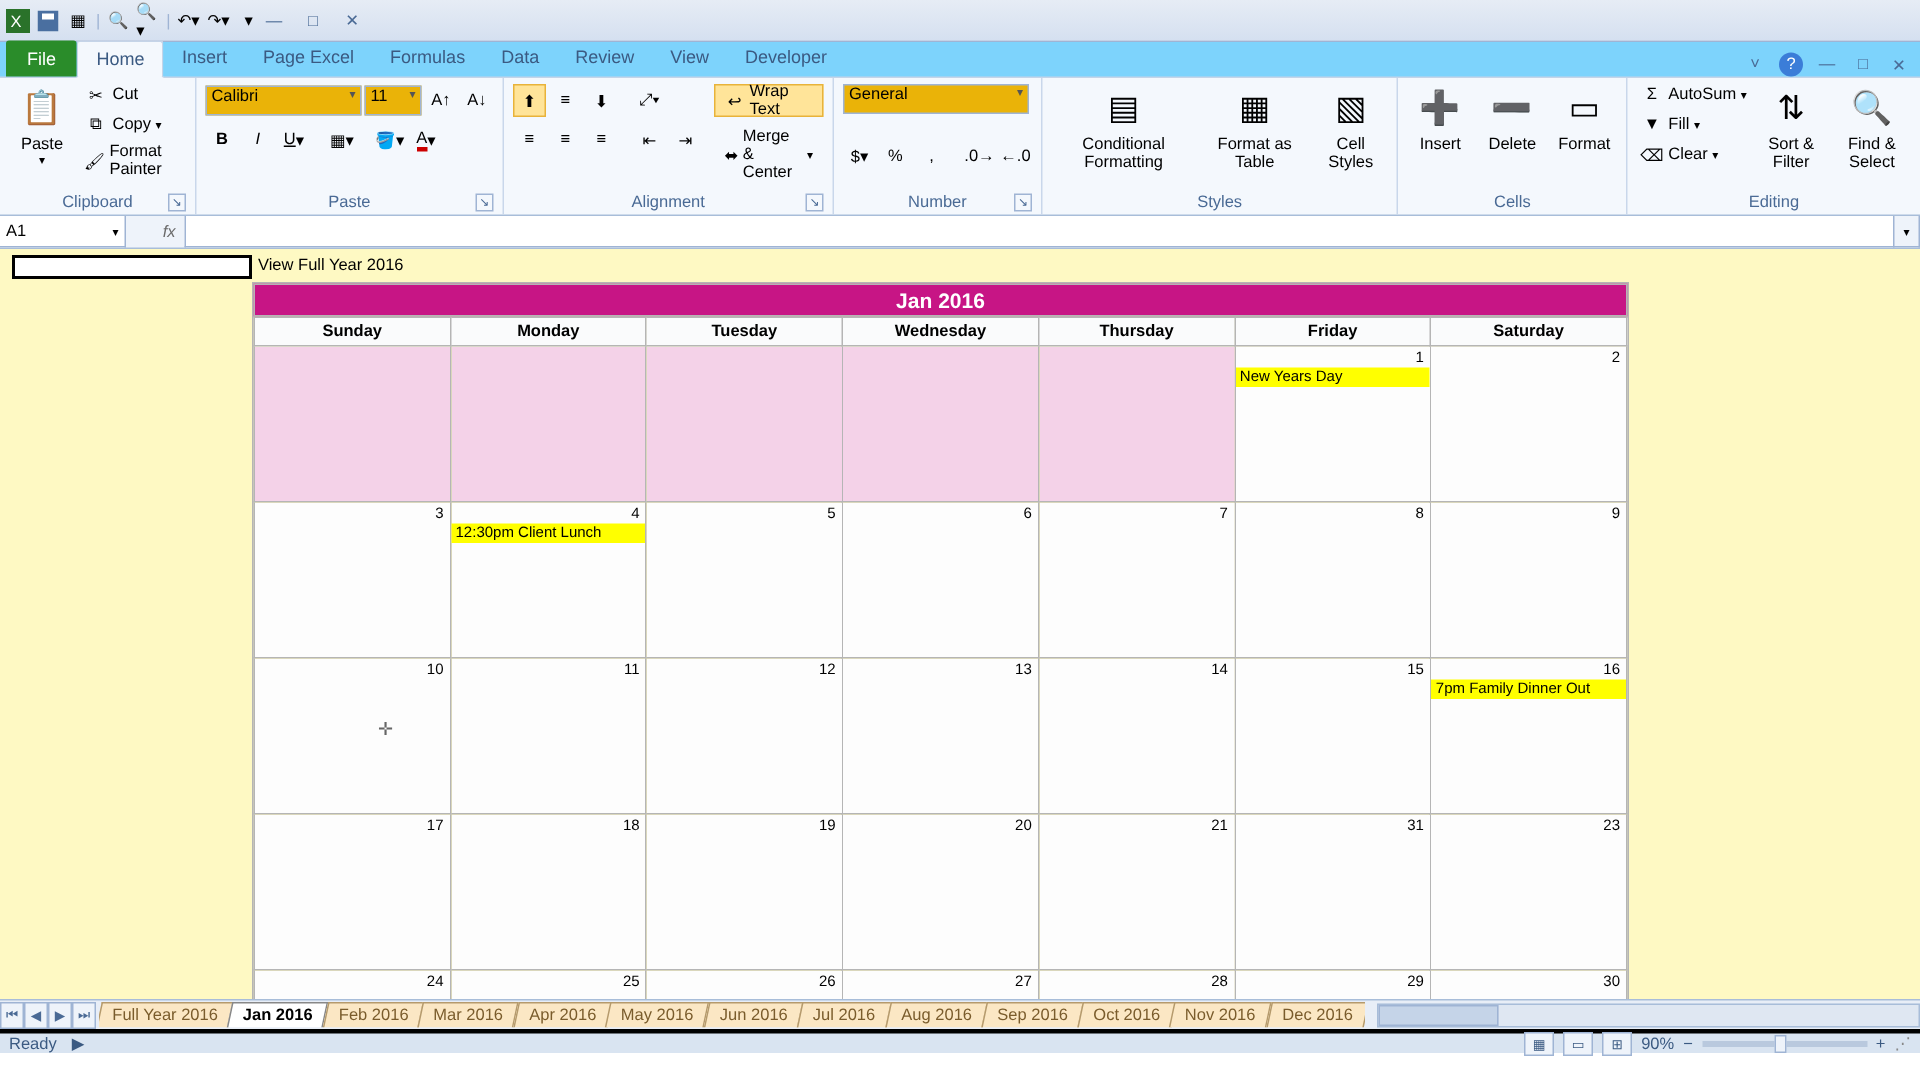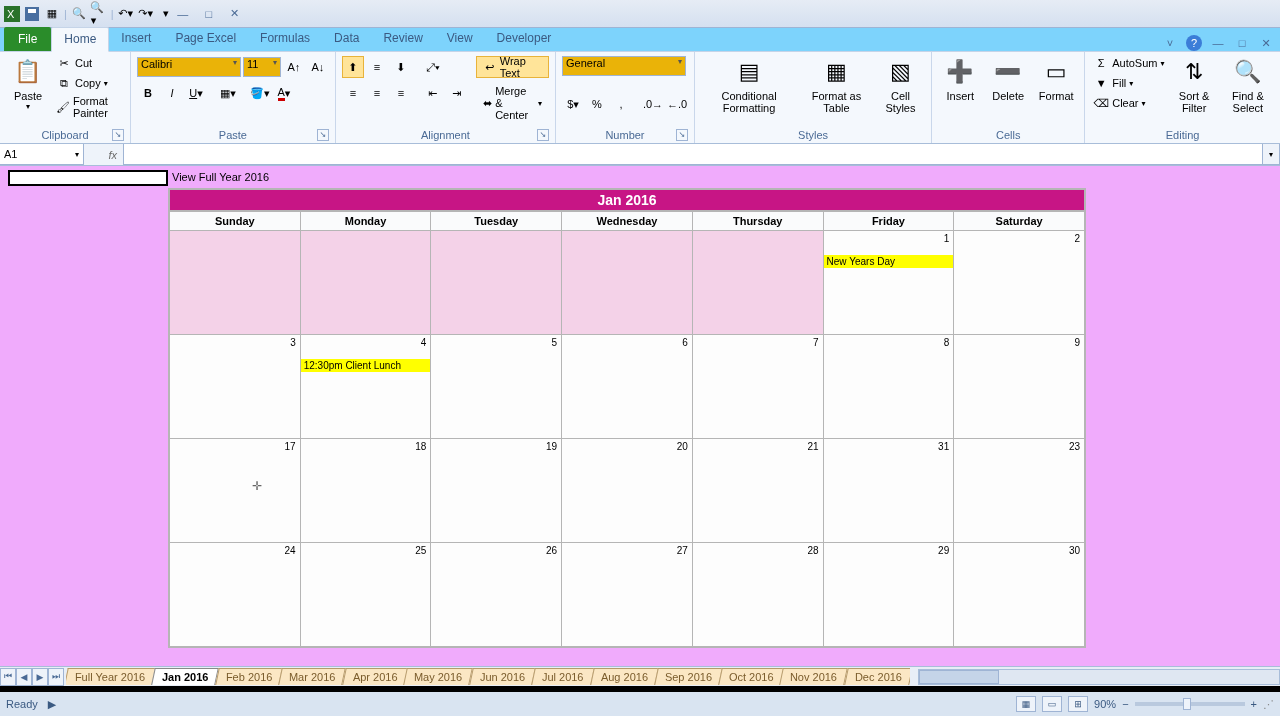--- a/index.html
+++ b/index.html
@@ -43,48 +43,48 @@
 
 
 .fbar { height:22px; border-bottom:1px solid #a8bdd9; display:flex; align-items:stretch; background:#eef3fa; }
 .namebox { width:84px; border:1px solid #9fb4d4; border-top:none; border-left:none; background:#fff; display:flex; align-items:center; padding:0 4px; }
 .namebox .dd { margin-left:auto; font-size:8px; }
 .fx { width:39px; display:flex; align-items:center; justify-content:flex-end; padding-right:6px; gap:6px; color:#6b6b6b; font-style:italic; }
 .finput { flex:1; background:#fff; border:1px solid #9fb4d4; border-top:none; border-right:none; padding:0 4px; display:flex; align-items:center; }
 .fbar .expand { width:18px; border:1px solid #9fb4d4; border-top:none; display:flex; align-items:center; justify-content:center; font-size:8px; background:#eef3fa; }
 
 
-.sheet { position:relative; height:500px; background:#f0abfc; overflow:hidden; }
+.sheet { position:relative; height:500px; background:#fef9c3; overflow:hidden; }
 .cellcursor { position:absolute; left:8px; top:4px; width:160px; height:16px; border:2px solid #000; background:#fff; }
 .linktext { position:absolute; left:172px; top:5px; color:#000; font-size:11px; }
 
 .cal { position:absolute; left:168px; top:22px; width:918px; border:1px solid #b5b5b5; }
 .cal .mhead { background:#c71585; color:#fff; font-weight:bold; text-align:center; font-size:14px; padding:2px 0; border:1px solid #b5b5b5; }
 .cal table { border-collapse:collapse; width:100%; }
 .cal th { background:#fafbfc; border:1px solid #b5b5b5; font-size:11px; font-weight:bold; padding:3px 0; }
 .cal td { border:1px solid #b5b5b5; height:104px; width:131px; vertical-align:top; position:relative; background:#fdfdfd; }
 .cal td.blank { background:#f4d2e8; }
 .cal td .num { position:absolute; top:2px; right:4px; font-size:10px; }
-.cal td .ev { background:#ffff00; font-size:10px; padding:1px 3px; margin-top:24px; }
+.cal td .ev { background:#ffff00; font-size:10px; padding:1px 3px; margin-top:14px; }
 
 .curs { position:absolute; left:252px; top:313px; font-size:12px; color:#666; }
 
 
 .tabsbar { height:20px; background:#e8eef7; border-top:1px solid #a8bdd9; display:flex; align-items:center; }
 .tabsbar .nav { display:flex; }
 .tabsbar .nav span { width:16px; height:18px; border:1px solid #9fb4d4; background:#eef3fa; display:flex; align-items:center; justify-content:center; font-size:9px; color:#4a6a95; }
 .tabsbar .tabs { display:flex; align-items:flex-end; margin-left:2px; overflow:hidden; }
 .stab { padding:2px 8px; background:#fbe7c4; border:1px solid #b59a6c; border-bottom:none; font-size:11px; color:#7a5c2c; margin-right:-1px; white-space:nowrap; transform:skewX(-12deg); }
 .stab span { display:inline-block; transform:skewX(12deg); }
 .stab.active { background:#fff; color:#000; font-weight:bold; border-color:#888; }
 .tabsbar .scroll { flex:1; margin-left:8px; height:16px; background:#dfe7f2; border:1px solid #a8bdd9; position:relative; }
 .tabsbar .scroll .thumb { position:absolute; left:0; top:0; width:80px; height:100%; background:#c5d4e8; border:1px solid #9fb4d4; }
 
 
-.status { height:30px; background:#d9e4f1; border-top:6px solid #000000; display:flex; align-items:center; padding:0 6px; font-size:11px; color:#3b5a82; }
+.status { height:16px; background:#d9e4f1; border-top:3px solid #000000; display:flex; align-items:center; padding:0 6px; font-size:11px; color:#3b5a82; }
 .status .right { margin-left:auto; display:flex; align-items:center; gap:6px; }
 .viewbtn { width:20px; height:16px; border:1px solid #9fb4d4; background:#eef3fa; display:flex; align-items:center; justify-content:center; font-size:9px; }
 .slider { width:110px; height:4px; background:#b9c9de; position:relative; }
 .slider .th { position:absolute; left:48px; top:-4px; width:8px; height:12px; background:#eef3fa; border:1px solid #9fb4d4; }
 
 svg { display:block; }
 </style>
 </head>
 <body>
 
@@ -384,20 +384,44 @@
             </td>
             <td>
               <div class="num">8</div>
             </td>
             <td>
               <div class="num">9</div>
             </td>
           </tr>
           <tr>
             <td>
+              <div class="num">10</div>
+            </td>
+            <td>
+              <div class="num">11</div>
+            </td>
+            <td>
+              <div class="num">12</div>
+            </td>
+            <td>
+              <div class="num">13</div>
+            </td>
+            <td>
+              <div class="num">14</div>
+            </td>
+            <td>
+              <div class="num">15</div>
+            </td>
+            <td>
+              <div class="num">16</div>
+              <div class="ev">7pm Family Dinner Out</div>
+            </td>
+          </tr>
+          <tr>
+            <td>
               <div class="num">17</div>
             </td>
             <td>
               <div class="num">18</div>
             </td>
             <td>
               <div class="num">19</div>
             </td>
             <td>
               <div class="num">20</div>

